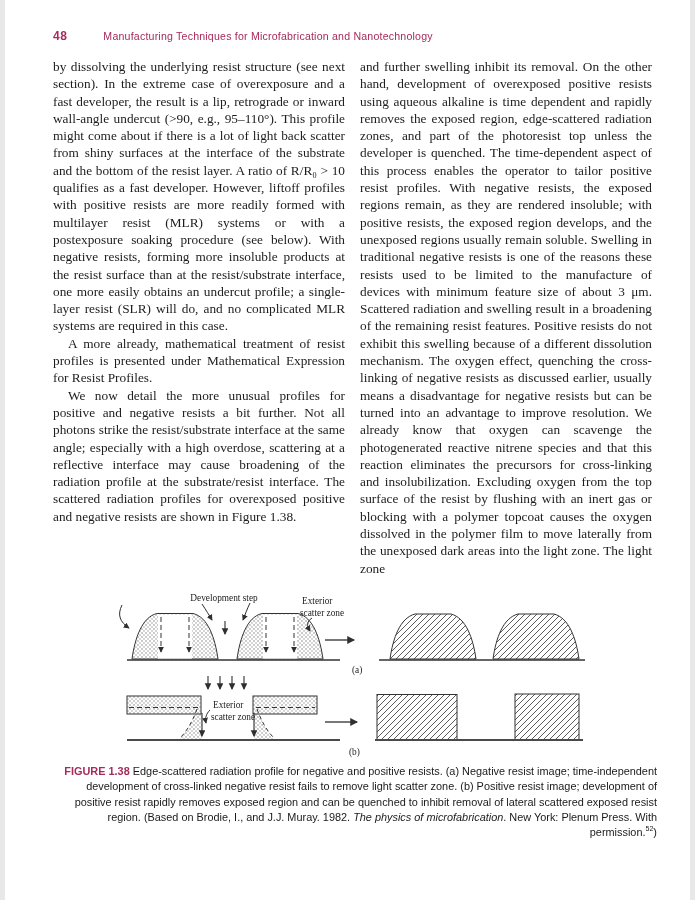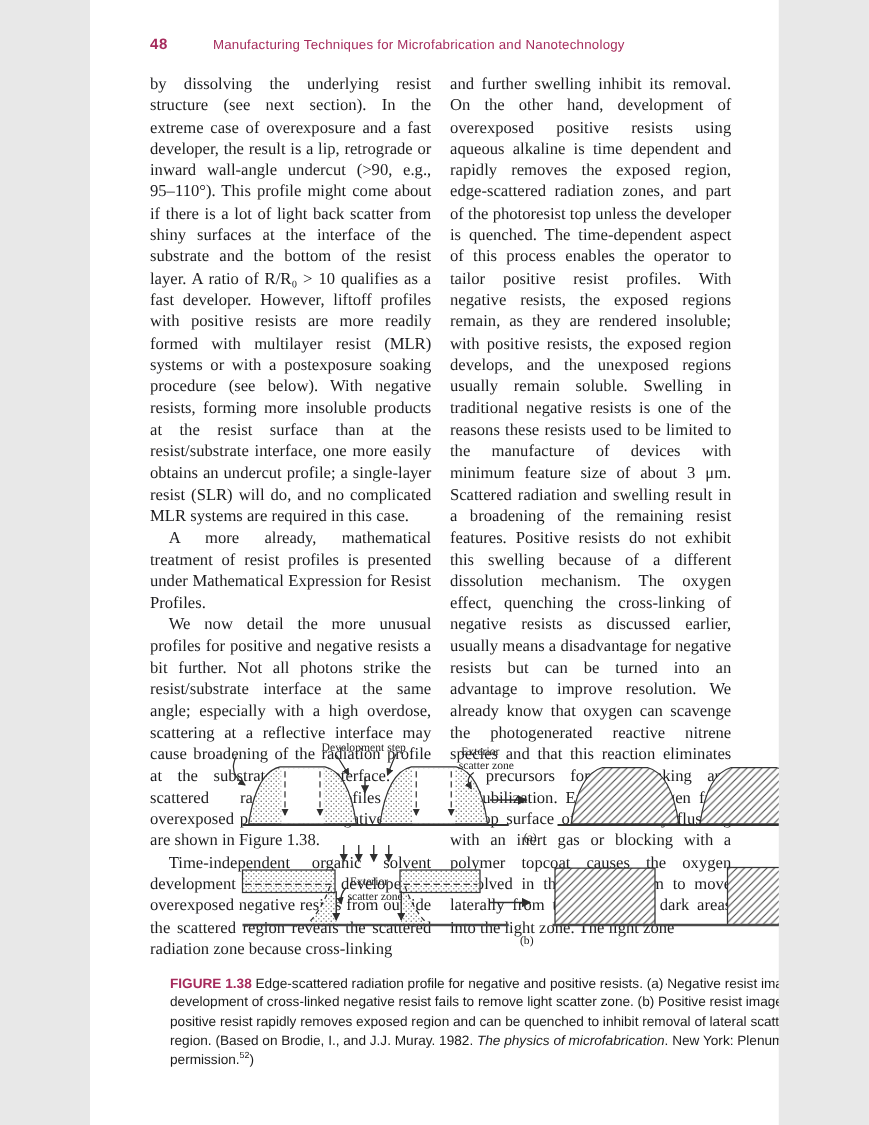--- a/index.html
+++ b/index.html
@@ -1,17 +1,17 @@
 <!DOCTYPE html>
 <html><head>
 <meta charset="utf-8">
 <style>
   html,body{margin:0;padding:0;background:#e8e8e8;}
   .page{
-    position:relative;width:551px;height:900px;background:#ffffff;
+    position:relative;width:685px;height:900px;background:#ffffff;
     margin:0 auto;overflow:hidden;
     font-family:"Liberation Serif","DejaVu Serif",serif;
     color:#1c1c1e;
   }
   
   .running-head{
     position:absolute;top:26px;left:48px;right:38px;
     font-family:"Liberation Sans","DejaVu Sans",sans-serif;
     color:#a62b5c;
   }
@@ -25,40 +25,39 @@
   .col{width:297px;font-size:13.3px;line-height:17.3px;text-align:justify;}
   .col p{margin:0;text-indent:15px;}
   .col p.noindent{text-indent:0;}
   
   .figure-svg{position:absolute;left:0;top:585px;}
   .fig-label{font-family:"Liberation Serif","DejaVu Serif",serif;font-size:9.3px;fill:#222;}
   
   .caption{
     position:absolute;top:764px;left:48px;width:604px;
     font-family:"Liberation Sans","DejaVu Sans",sans-serif;
-    font-size:10.9px;line-height:15.3px;color:#1a1a1a;margin:16px;text-align:left;
+    font-size:10.9px;line-height:15.3px;color:#1a1a1a;margin:0;text-align:right;
   }
   .caption .tag{color:#a62b5c;font-weight:700;}
   .caption sup{font-size:0.65em;vertical-align:super;line-height:0;}
 </style>
 </head>
 <body>
 
 <div class="page">
 
   <header class="running-head">
     <span class="page-num">48</span><span class="head-title">Manufacturing Techniques for Microfabrication and Nanotechnology</span>
   </header>
 
   <main class="columns">
     <div class="col">
       <p class="noindent">by dissolving the underlying resist structure (see next section). In the extreme case of overexposure and a fast developer, the result is a lip, retrograde or inward wall-angle undercut (&gt;90, e.g., 95–110°). This profile might come about if there is a lot of light back scatter from shiny surfaces at the interface of the substrate and the bottom of the resist layer. A ratio of R/R₀ &gt; 10 qualifies as a fast developer. However, liftoff profiles with positive resists are more readily formed with multilayer resist (MLR) systems or with a postexposure soaking procedure (see below). With negative resists, forming more insoluble products at the resist surface than at the resist/substrate interface, one more easily obtains an undercut profile; a single-layer resist (SLR) will do, and no complicated MLR systems are required in this case.</p>
       <p>A more already, mathematical treatment of resist profiles is presented under Mathematical Expression for Resist Profiles.</p>
       <p>We now detail the more unusual profiles for positive and negative resists a bit further. Not all photons strike the resist/substrate interface at the same angle; especially with a high overdose, scattering at a reflective interface may cause broadening of the radiation profile at the substrate/resist interface. The scattered radiation profiles for overexposed positive and negative resists are shown in Figure 1.38.</p>
-      <p>Time-independent organic solvent development (with a strong developer) of overexposed negative resists from outside the scattered region reveals the scattered radiation zone because cross-linking</p>
     </div>
     <div class="col">
       <p class="noindent">and further swelling inhibit its removal. On the other hand, development of overexposed positive resists using aqueous alkaline is time dependent and rapidly removes the exposed region, edge-scattered radiation zones, and part of the photoresist top unless the developer is quenched. The time-dependent aspect of this process enables the operator to tailor positive resist profiles. With negative resists, the exposed regions remain, as they are rendered insoluble; with positive resists, the exposed region develops, and the unexposed regions usually remain soluble. Swelling in traditional negative resists is one of the reasons these resists used to be limited to the manufacture of devices with minimum feature size of about 3 μm. Scattered radiation and swelling result in a broadening of the remaining resist features. Positive resists do not exhibit this swelling because of a different dissolution mechanism. The oxygen effect, quenching the cross-linking of negative resists as discussed earlier, usually means a disadvantage for negative resists but can be turned into an advantage to improve resolution. We already know that oxygen can scavenge the photogenerated reactive nitrene species and that this reaction eliminates the precursors for cross-linking and insolubilization. Excluding oxygen from the top surface of the resist by flushing with an inert gas or blocking with a polymer topcoat causes the oxygen dissolved in the polymer film to move laterally from the unexposed dark areas into the light zone. The light zone</p>
     </div>
   </main>
 
   <svg class="figure-svg" width="695" height="178" viewBox="0 585 695 178" xmlns="http://www.w3.org/2000/svg">
     <defs>
       <pattern id="dots" width="4" height="4" patternUnits="userSpaceOnUse">
         <rect width="4" height="4" fill="#ffffff"></rect>

